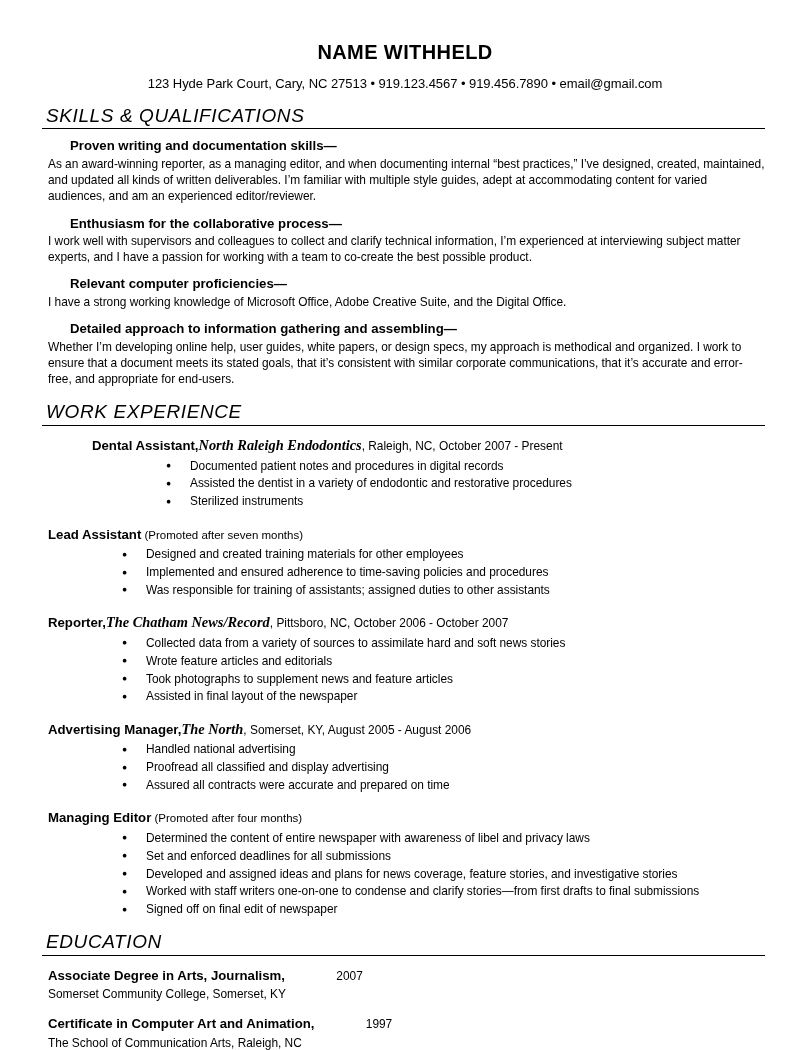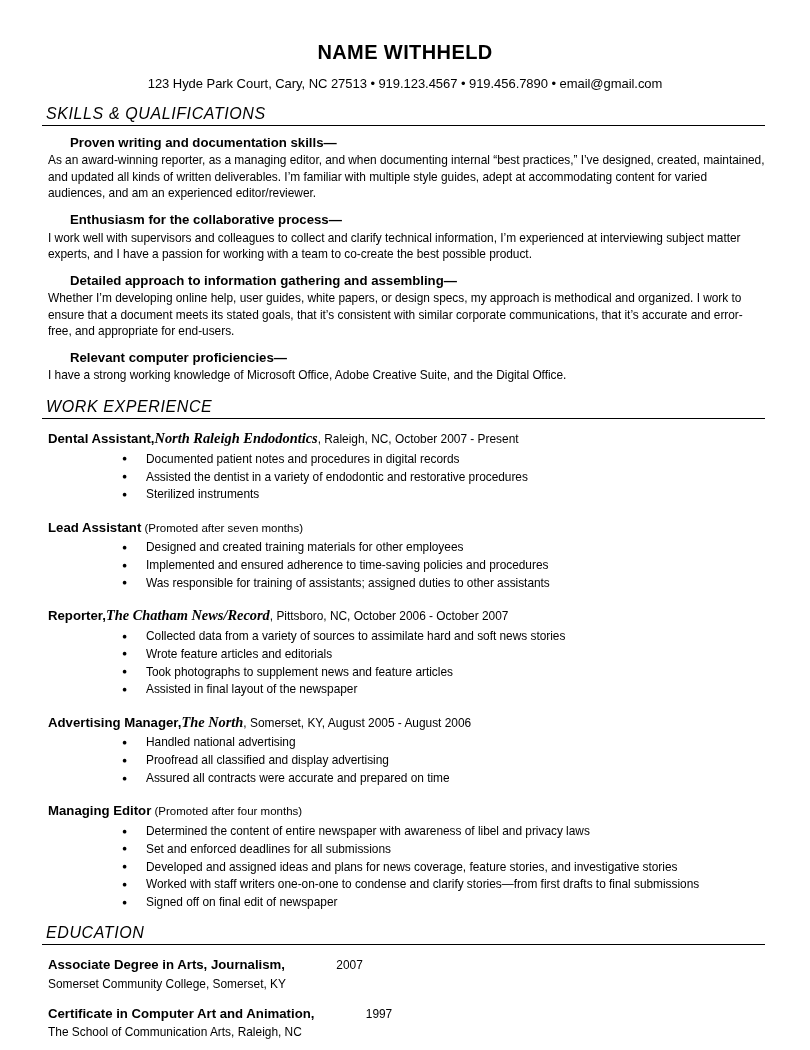--- a/index.html
+++ b/index.html
@@ -42,21 +42,21 @@
     line-height: 1.2;
     letter-spacing: -0.05px;
   }
 
   
   .section {
     margin-top: 0;
   }
   .section-head {
     font-style: italic;
-    font-size: 16px;
+    font-size: 19px;
     font-weight: normal;
     letter-spacing: 0.6px;
     padding: 0 0 1px 4px;
     margin: 0;
     line-height: 1.15;
   }
   .rule {
     border: 0;
     border-top: 1.6px solid #000;
     margin: 1px 0 0 0;
@@ -78,21 +78,21 @@
     font-size: 11.9px;
     line-height: 1.36;
     margin: 0;
     max-width: 718px;
     letter-spacing: -0.02px;
   }
 
   
   .exp-wrap { padding-left: 6px; }
   .job { margin-top: 15px; }
-  .job.first { margin-top: 10px; }
+  .job.first { margin-top: 10px; margin-left: 44px; }
   .job-head {
     font-size: 13.2px;
     line-height: 1.3;
     margin: 0;
     font-weight: normal;
   }
   .job-role {
     font-weight: bold;
   }
   .job-company {
@@ -173,26 +173,26 @@
     <div class="skills-wrap">
       <div class="skill-block first">
         <div class="skill-title">Proven writing and documentation skills—</div>
         <div class="skill-body">As an award-winning reporter, as a managing editor, and when documenting internal “best practices,” I’ve designed, created, maintained, and updated all kinds of written deliverables. I’m familiar with multiple style guides, adept at accommodating content for varied audiences, and am an experienced editor/reviewer.</div>
       </div>
       <div class="skill-block">
         <div class="skill-title">Enthusiasm for the collaborative process—</div>
         <div class="skill-body">I work well with supervisors and colleagues to collect and clarify technical information, I’m experienced at interviewing subject matter experts, and I have a passion for working with a team to co-create the best possible product.</div>
       </div>
       <div class="skill-block">
+        <div class="skill-title">Relevant computer proficiencies—</div>
+        <div class="skill-body">I have a strong working knowledge of Microsoft Office, Adobe Creative Suite, and the Digital Office.</div>
+      </div>
+      <div class="skill-block">
         <div class="skill-title">Detailed approach to information gathering and assembling—</div>
         <div class="skill-body">Whether I’m developing online help, user guides, white papers, or design specs, my approach is methodical and organized. I work to ensure that a document meets its stated goals, that it’s consistent with similar corporate communications, that it’s accurate and error-free, and appropriate for end-users.</div>
-      </div>
-      <div class="skill-block">
-        <div class="skill-title">Relevant computer proficiencies—</div>
-        <div class="skill-body">I have a strong working knowledge of Microsoft Office, Adobe Creative Suite, and the Digital Office.</div>
       </div>
     </div>
   </div>
 
   <div class="spacer-exp"></div>
 
   <div class="section">
     <div class="section-head">WORK EXPERIENCE</div>
     <hr class="rule">
     <div class="exp-wrap">

